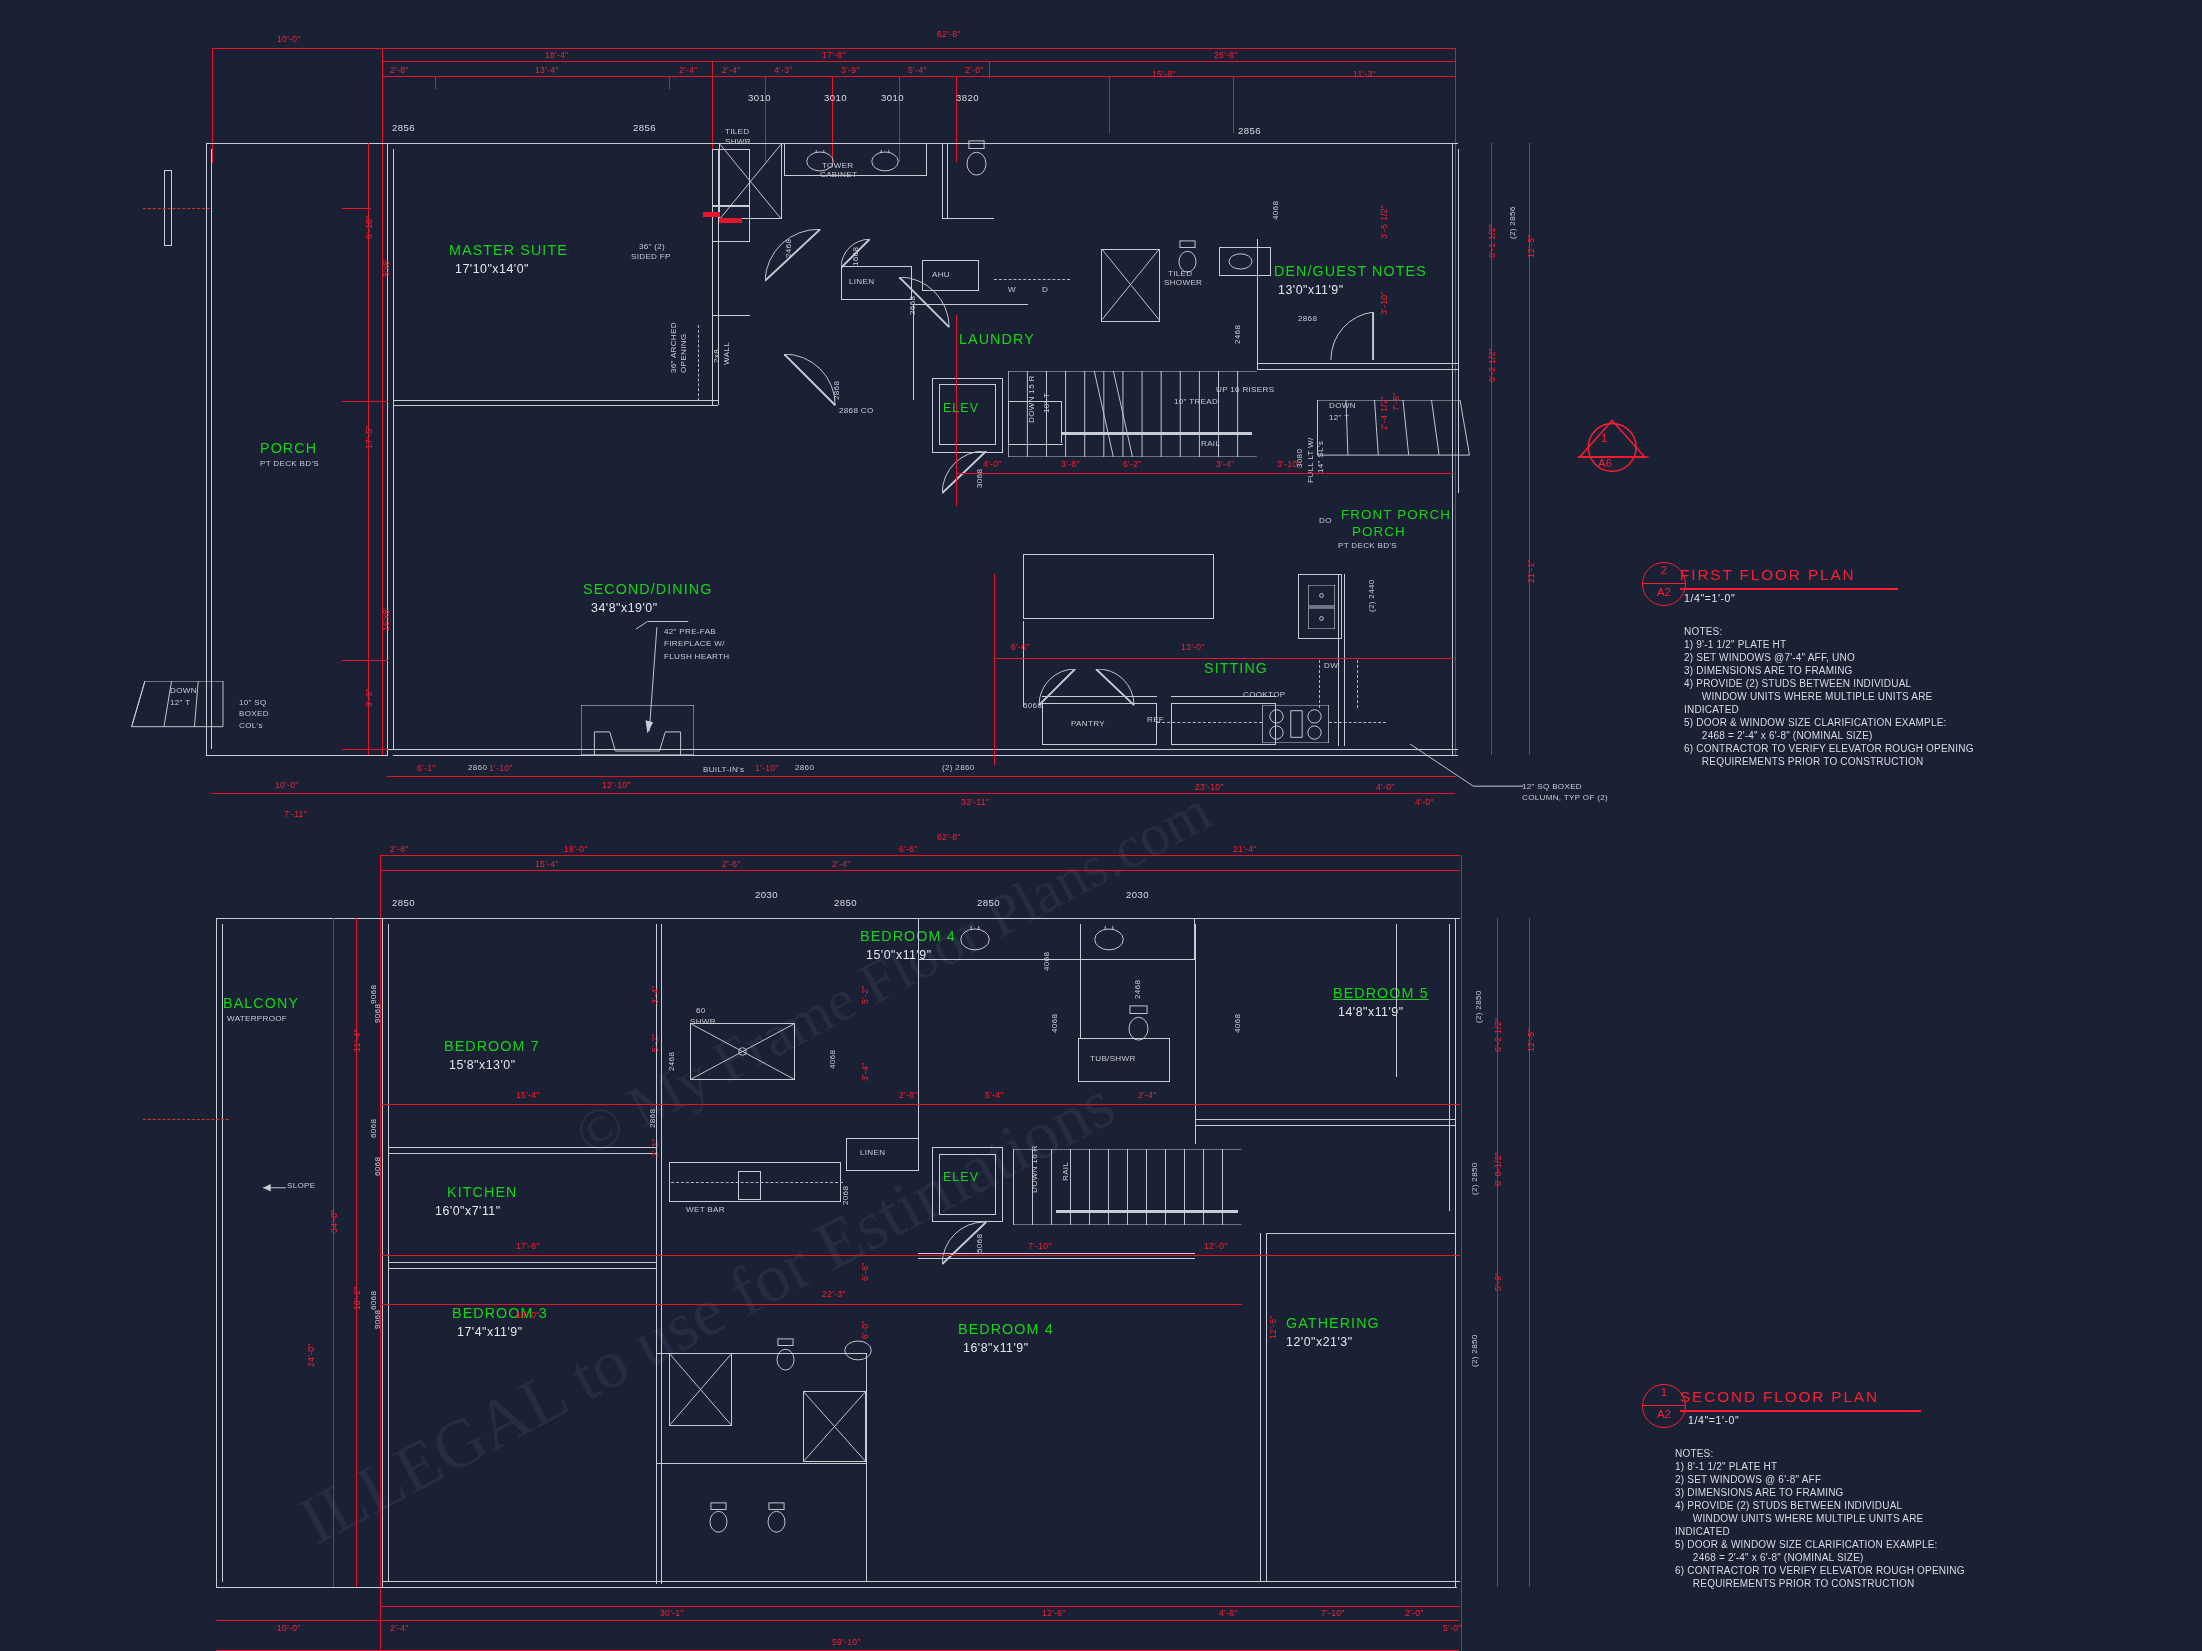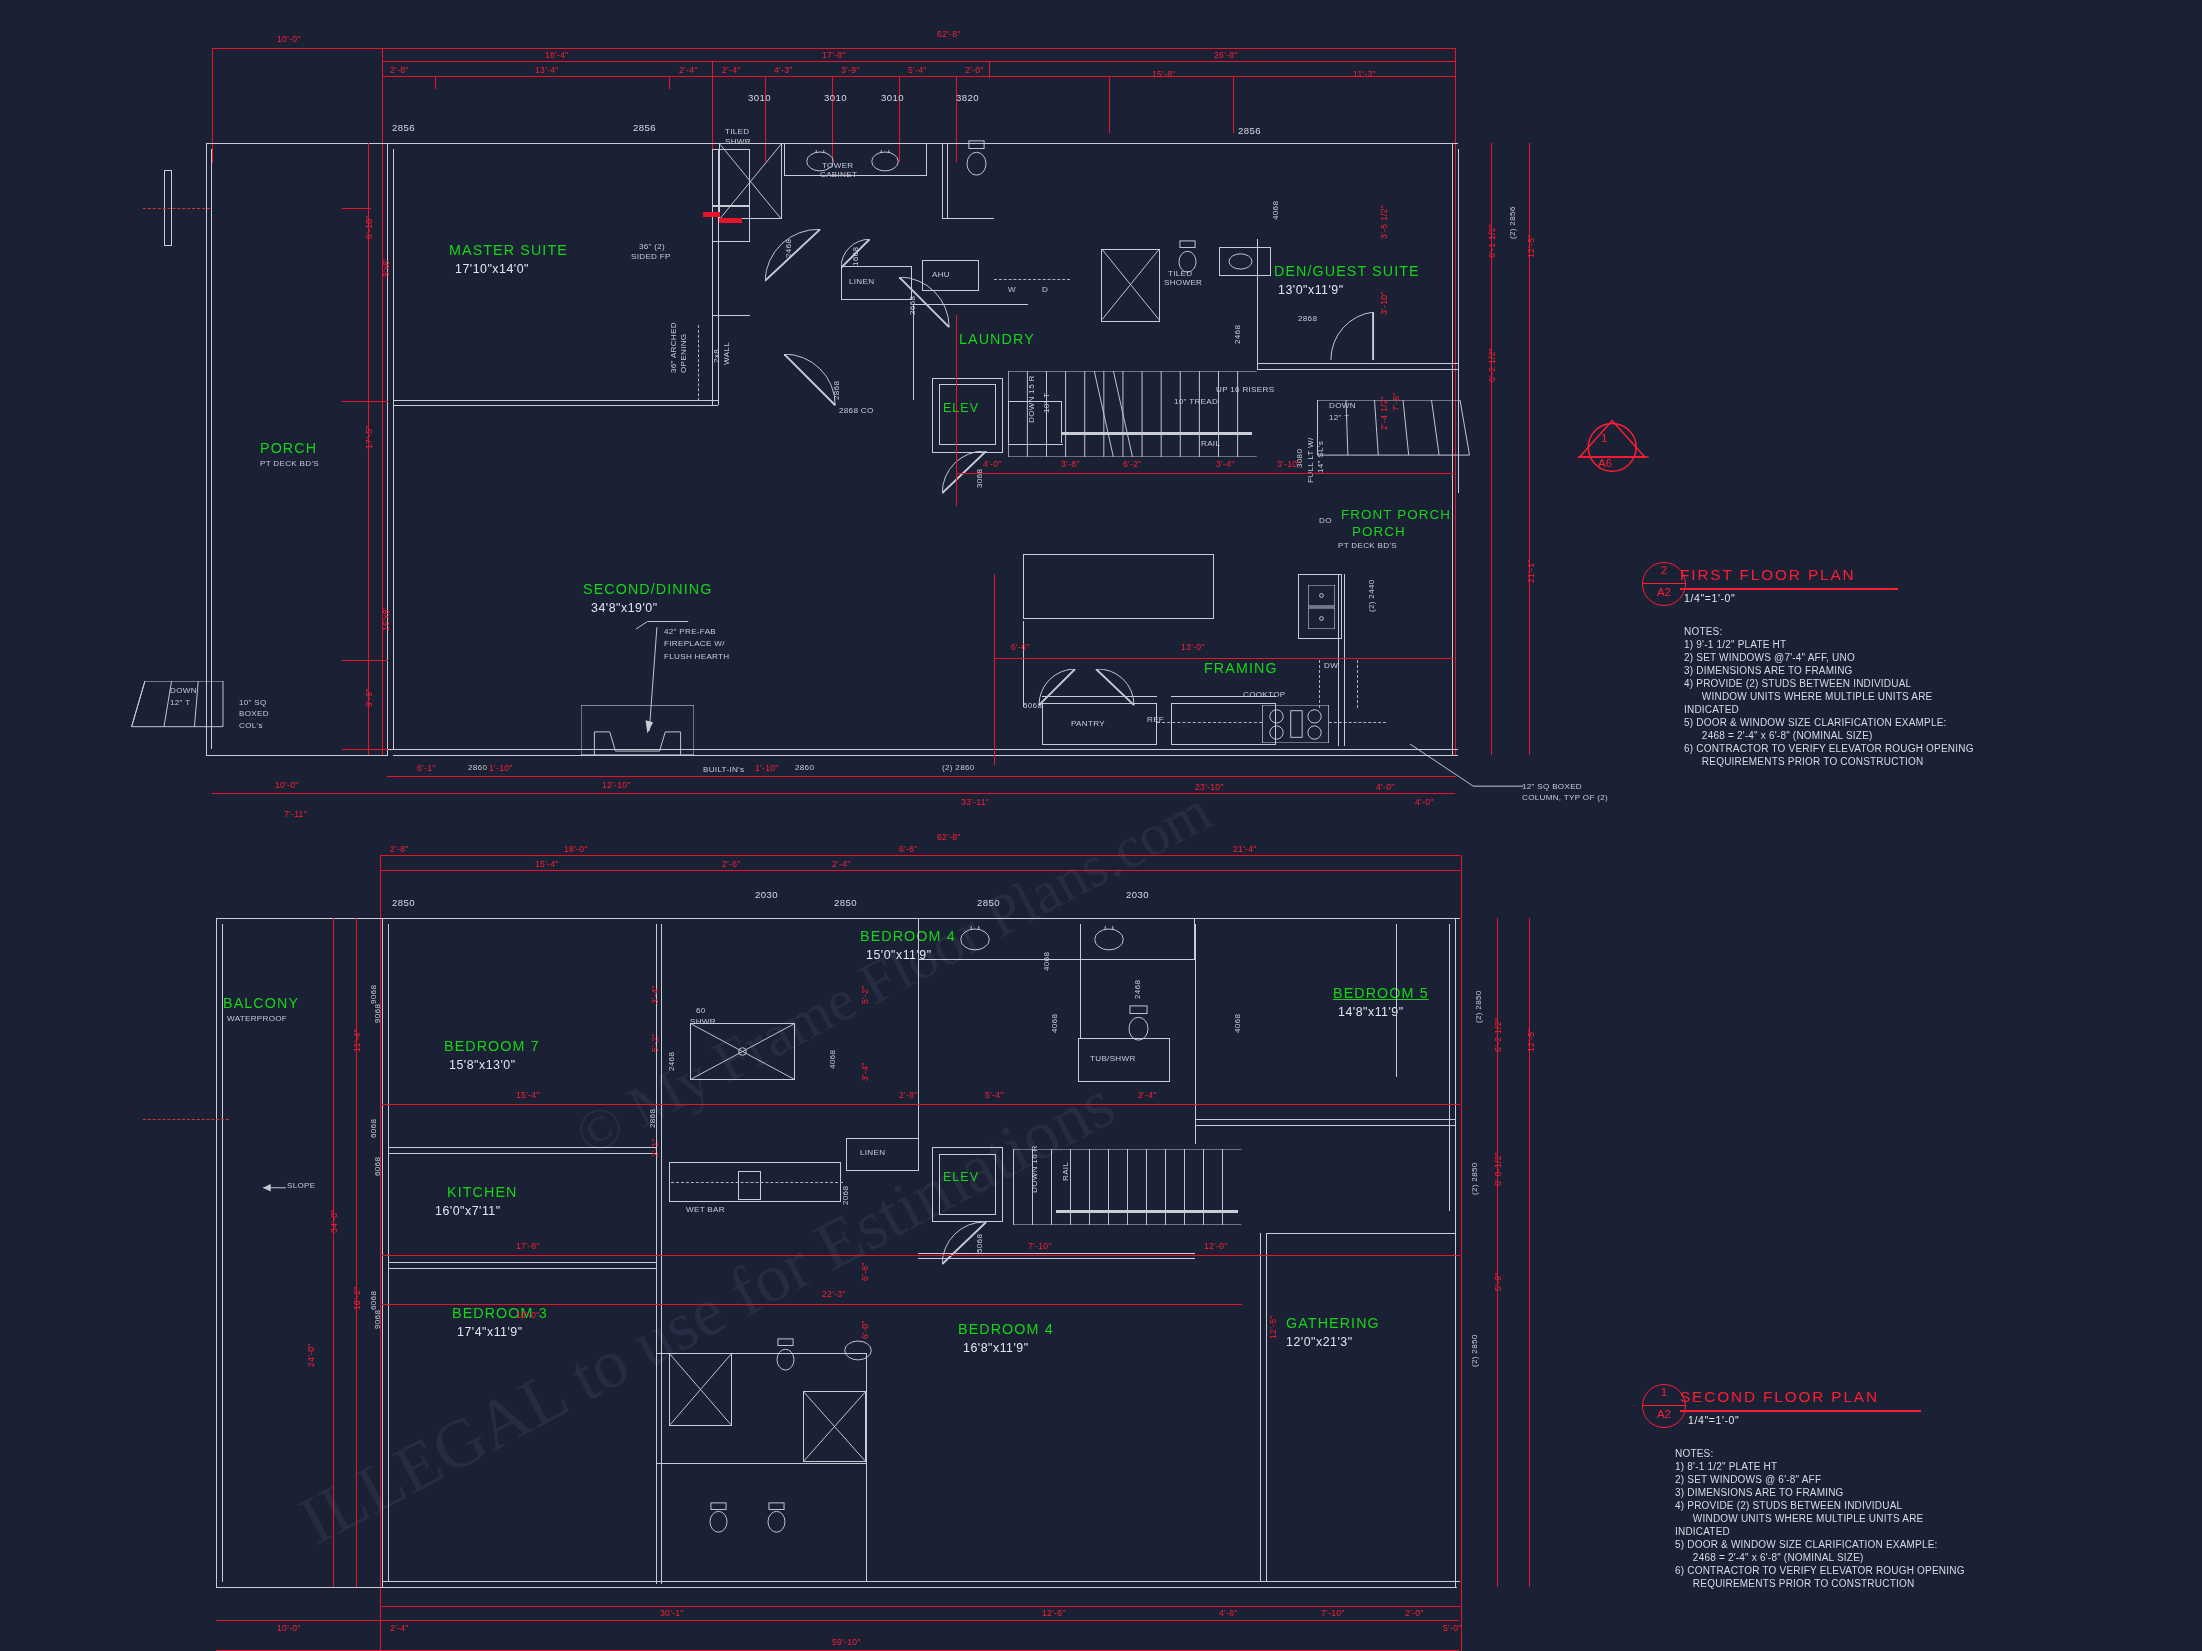--- a/index.html
+++ b/index.html
@@ -278,21 +278,21 @@
     <div class="wallt" style="left:1219px;top:247px;width:52px;height:29px;"></div>
     <div class="abs" style="left:1225px;top:250px;">
       <svg width="31" height="21" viewBox="0 0 32 22">
           <ellipse cx="16" cy="12" rx="12" ry="8" fill="none" stroke="#c9ccd6"></ellipse>
         </svg>
     </div>
 
     <div class="wtxt-s vrt" style="left:1233px;top:344px;">2468</div>
     <div class="wtxt-s vrt" style="left:1271px;top:220px;">4068</div>
 
-    <div class="gtxt" style="left:1274px;top:263px;">DEN/GUEST SUITE</div>
+    <div class="gtxt" style="left:1274px;top:263px;">DEN/GUEST NOTES</div>
     <div class="gsub" style="left:1278px;top:283px;">13'0"x11'9"</div>
     <div class="wtxt-s" style="left:1298px;top:314px;">2868</div>
     <div class="abs" style="left:1329px;top:312px;">
       <svg width="46" height="52" viewBox="0 0 48 54">
           <path d="M46 0 A50 50 0 0 0 2 50" fill="none" stroke="#c9ccd6"></path>
           <line x1="46" y1="0" x2="46" y2="50" stroke="#c9ccd6" stroke-width="2"></line>
         </svg>
     </div>
     <div class="thinw" style="left:1257px;top:363px;width:201px;"></div>
     <div class="thinw" style="left:1257px;top:369px;width:201px;"></div>
@@ -351,21 +351,21 @@
             <line x1="104" y1="28" x2="104" y2="52"></line>
         </g>
       </svg>
     </div>
     <div class="wtxt-s" style="left:703px;top:765px;">BUILT-IN's</div>
 
     <div class="wtxt-s" style="left:468px;top:763px;">2860</div>
     <div class="wtxt-s" style="left:795px;top:763px;">2860</div>
     <div class="wtxt-s" style="left:942px;top:763px;">(2) 2860</div>
 
-    <div class="gtxt" style="left:1204px;top:660px;">FRAMING</div>
+    <div class="gtxt" style="left:1204px;top:660px;">SITTING</div>
     <div class="wtxt-s" style="left:1243px;top:690px;">COOKTOP</div>
     <div class="wtxt-s" style="left:1147px;top:715px;">REF</div>
     <div class="wtxt-s" style="left:1071px;top:719px;">PANTRY</div>
     <div class="wtxt-s" style="left:1023px;top:701px;">5068</div>
     <div class="wtxt-s" style="left:1324px;top:661px;">DW</div>
     <div class="wtxt-s vrt" style="left:1367px;top:612px;">(2) 2440</div>
 
     <div class="wallt" style="left:1042px;top:703px;width:115px;height:42px;"></div>
     <div class="thinw" style="left:1042px;top:696px;width:115px;"></div>
     <div class="wallt" style="left:1171px;top:703px;width:105px;height:42px;"></div>

